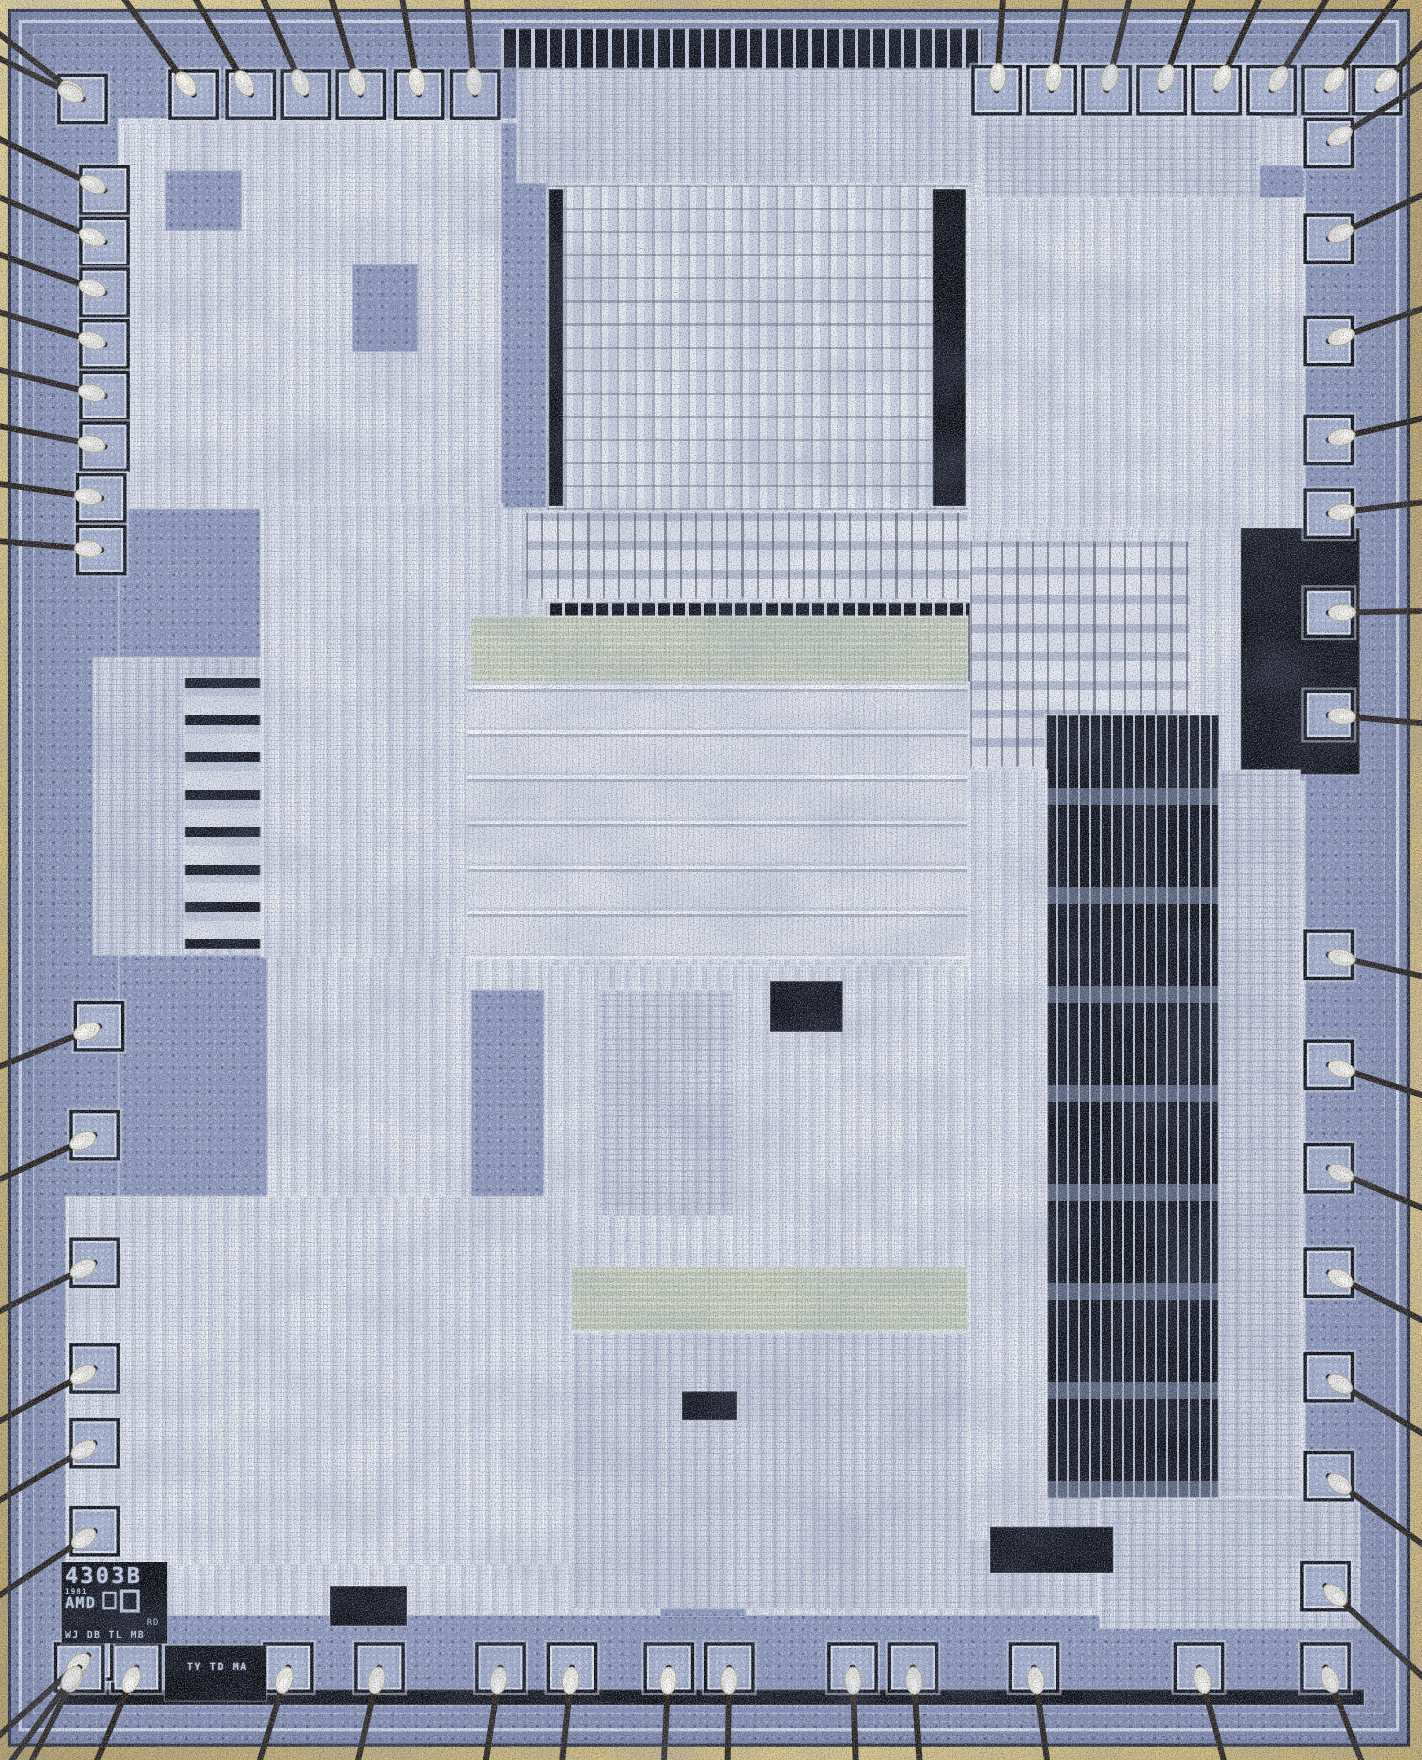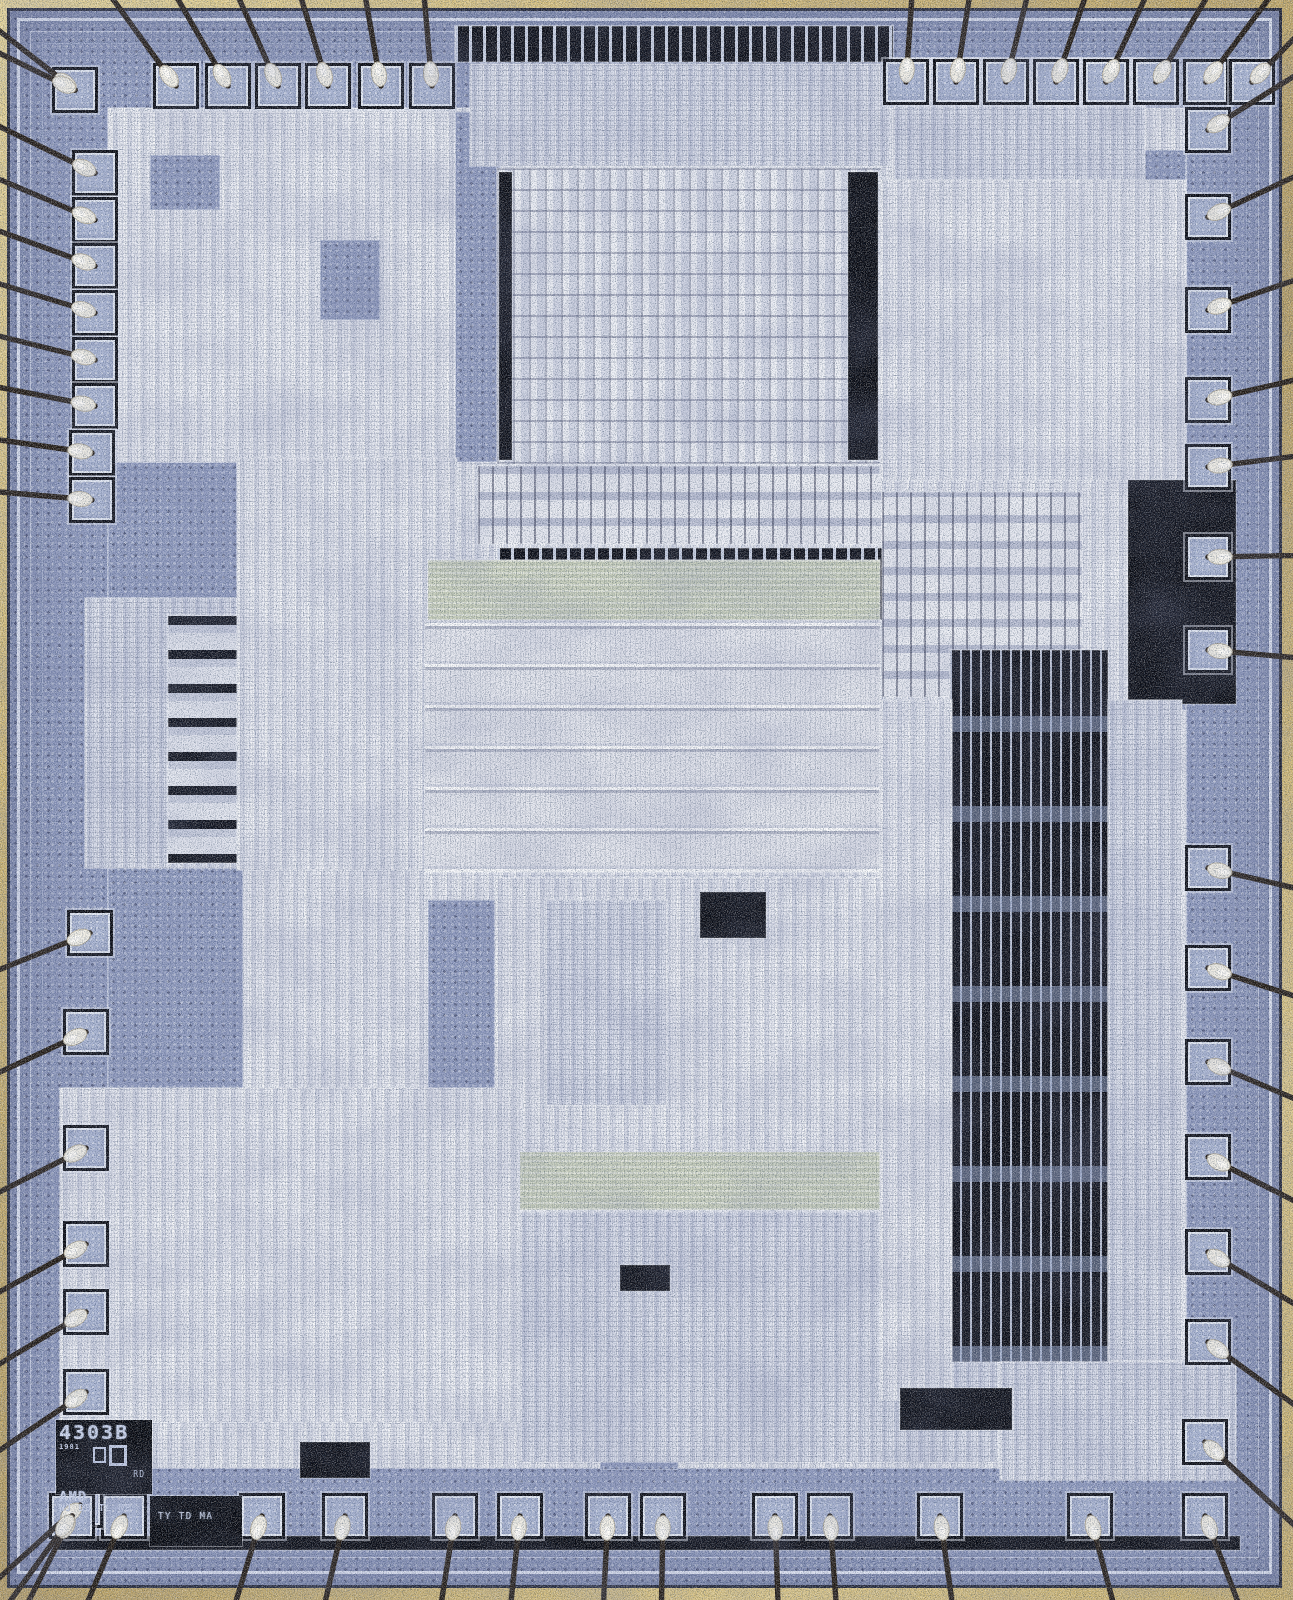--- a/index.html
+++ b/index.html
@@ -80,34 +80,34 @@
   .wire{stroke:#241c15;stroke-width:5.4;stroke-linecap:round;}
   .ball{fill:#efece3;stroke:#b0a68f;stroke-width:.8;}
   .ballhi{fill:#fffef8;opacity:.9;}
   
   .mark-panel{position:absolute;left:56px;top:1420px;width:96px;height:74px;background:#07080e;
     display:flex;flex-direction:column;padding:2px 3px;box-sizing:border-box;z-index:6;
     box-shadow:0 0 0 1px rgba(246,248,253,.4);}
   .mk-part{font-weight:bold;font-size:20px;line-height:21px;letter-spacing:2px;color:#c8d1e9;
     text-shadow:0 0 2px rgba(205,220,255,.65);}
   .mk-row2{display:flex;align-items:flex-start;margin-top:1px;}
-  .mk-col{display:flex;flex-direction:column;gap:38px;}
+  .mk-col{display:flex;flex-direction:column;}
   .mk-year{font-weight:bold;font-size:7px;line-height:7px;letter-spacing:1px;color:#c8d1e9;}
   .mk-amd{font-weight:bold;font-size:14px;line-height:14px;letter-spacing:1px;color:#c8d1e9;
     text-shadow:0 0 2px rgba(205,220,255,.6);}
   .lg1{display:inline-block;width:9px;height:12px;border:2px solid #c8d1e9;margin:3px 0 0 6px;}
   .lg2{display:inline-block;width:12px;height:15px;border:3px solid #c8d1e9;margin:1px 0 0 3px;}
   .mk-rd{position:absolute;right:7px;bottom:15px;font-weight:normal;font-size:8px;line-height:8px;
     letter-spacing:1px;color:#c8d1e9;}
   .mk-initials{margin-top:auto;font-weight:bold;font-size:9px;line-height:10px;letter-spacing:1.2px;
     color:#c8d1e9;white-space:nowrap;}
   .mark-panel2{position:absolute;left:150px;top:1496px;width:92px;height:50px;background:#07080e;
     box-sizing:border-box;padding:15px 0 0 8px;z-index:6;box-shadow:0 0 0 1px rgba(246,248,253,.4);}
-  .mk-initials2{font-weight:normal;font-size:9px;letter-spacing:1.5px;color:#ccd4e8;
-    text-shadow:0 0 2px rgba(205,220,255,.6);white-space:nowrap;}
+  .mk-initials2{font-weight:bold;font-size:9px;letter-spacing:1.5px;color:#ccd4e8;
+    text-shadow:0 0 2px rgba(205,220,255,.6);white-space:nowrap;padding-left:12px;}
   
   #blocks{z-index:3;} #pads{z-index:4;} #wires-svg{z-index:5;} .noise{z-index:7;pointer-events:none;}
   .ringwrap{z-index:2;}
 </style>
 </head>
 <body>
 
 <div class="stage">
 
   <div class="substrate"></div>

